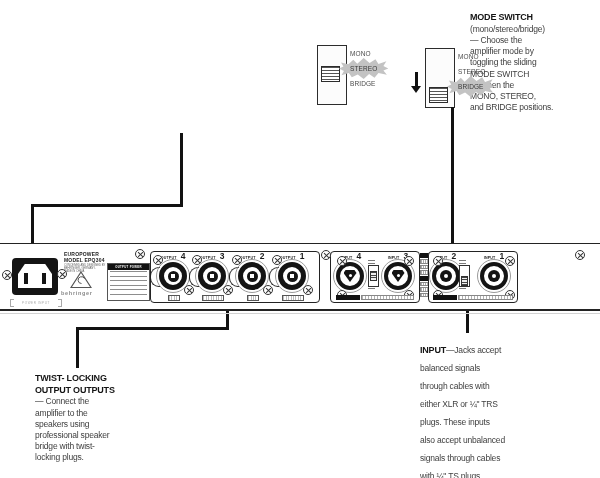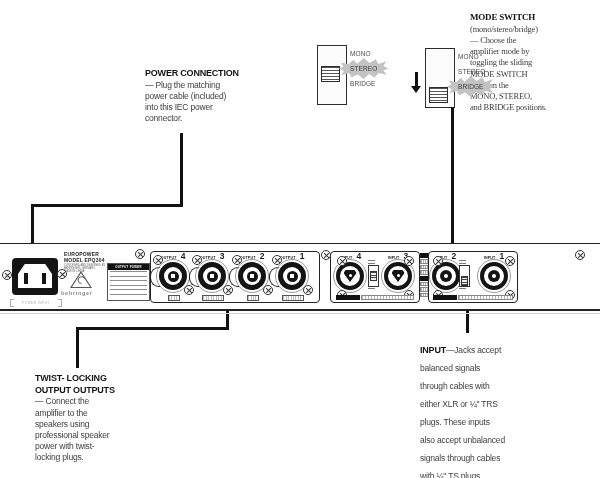--- a/index.html
+++ b/index.html
@@ -123,48 +123,41 @@
   .strip{position:absolute;left:420px;top:9px;width:12px;}
   .strip .k{height:5px;background:#111;margin-bottom:1px;}
   .strip .r{height:2.5px;border:0.5px solid #888;margin-bottom:1px;
       background:repeating-linear-gradient(90deg,#aaa 0 1px,#fff 1px 2px);}
 </style>
 </head>
 <body>
 
 <div class="stage">
 
-  <div class="note" style="left:145px;top:68px;width:112px;">
-    <div class="t">POWER CONNECTION</div>
-    <div class="b">— Plug the matching
-power cable (included)
-into this IEC power
-connector.</div>
-  </div>
-
-  <div class="note" style="left:470px;top:12px;width:104px;font-family:Liberation Serif, serif;">
+
+  <div class="note" style="left:470px;top:12px;width:104px;">
     <div class="t">MODE SWITCH</div>
     <div class="b">(mono/stereo/bridge)
 — Choose the
 amplifier mode by
 toggling the sliding
 MODE SWITCH
 between the
 MONO, STEREO,
 and BRIDGE positions.</div>
   </div>
 
   <div class="note" style="left:35px;top:373px;width:118px;">
     <div class="t">TWIST- LOCKING
 OUTPUT OUTPUTS</div>
     <div class="b">— Connect the
 amplifier to the
 speakers using
 professional speaker
-power with twist-
+bridge with twist-
 locking plugs.</div>
   </div>
 
   <div class="note" style="left:420px;top:339px;width:128px;">
     <span class="ti">INPUT</span><span class="bi">—Jacks accept
 balanced signals
 through cables with
 either XLR or ¼" TRS
 plugs. These inputs
 also accept unbalanced

